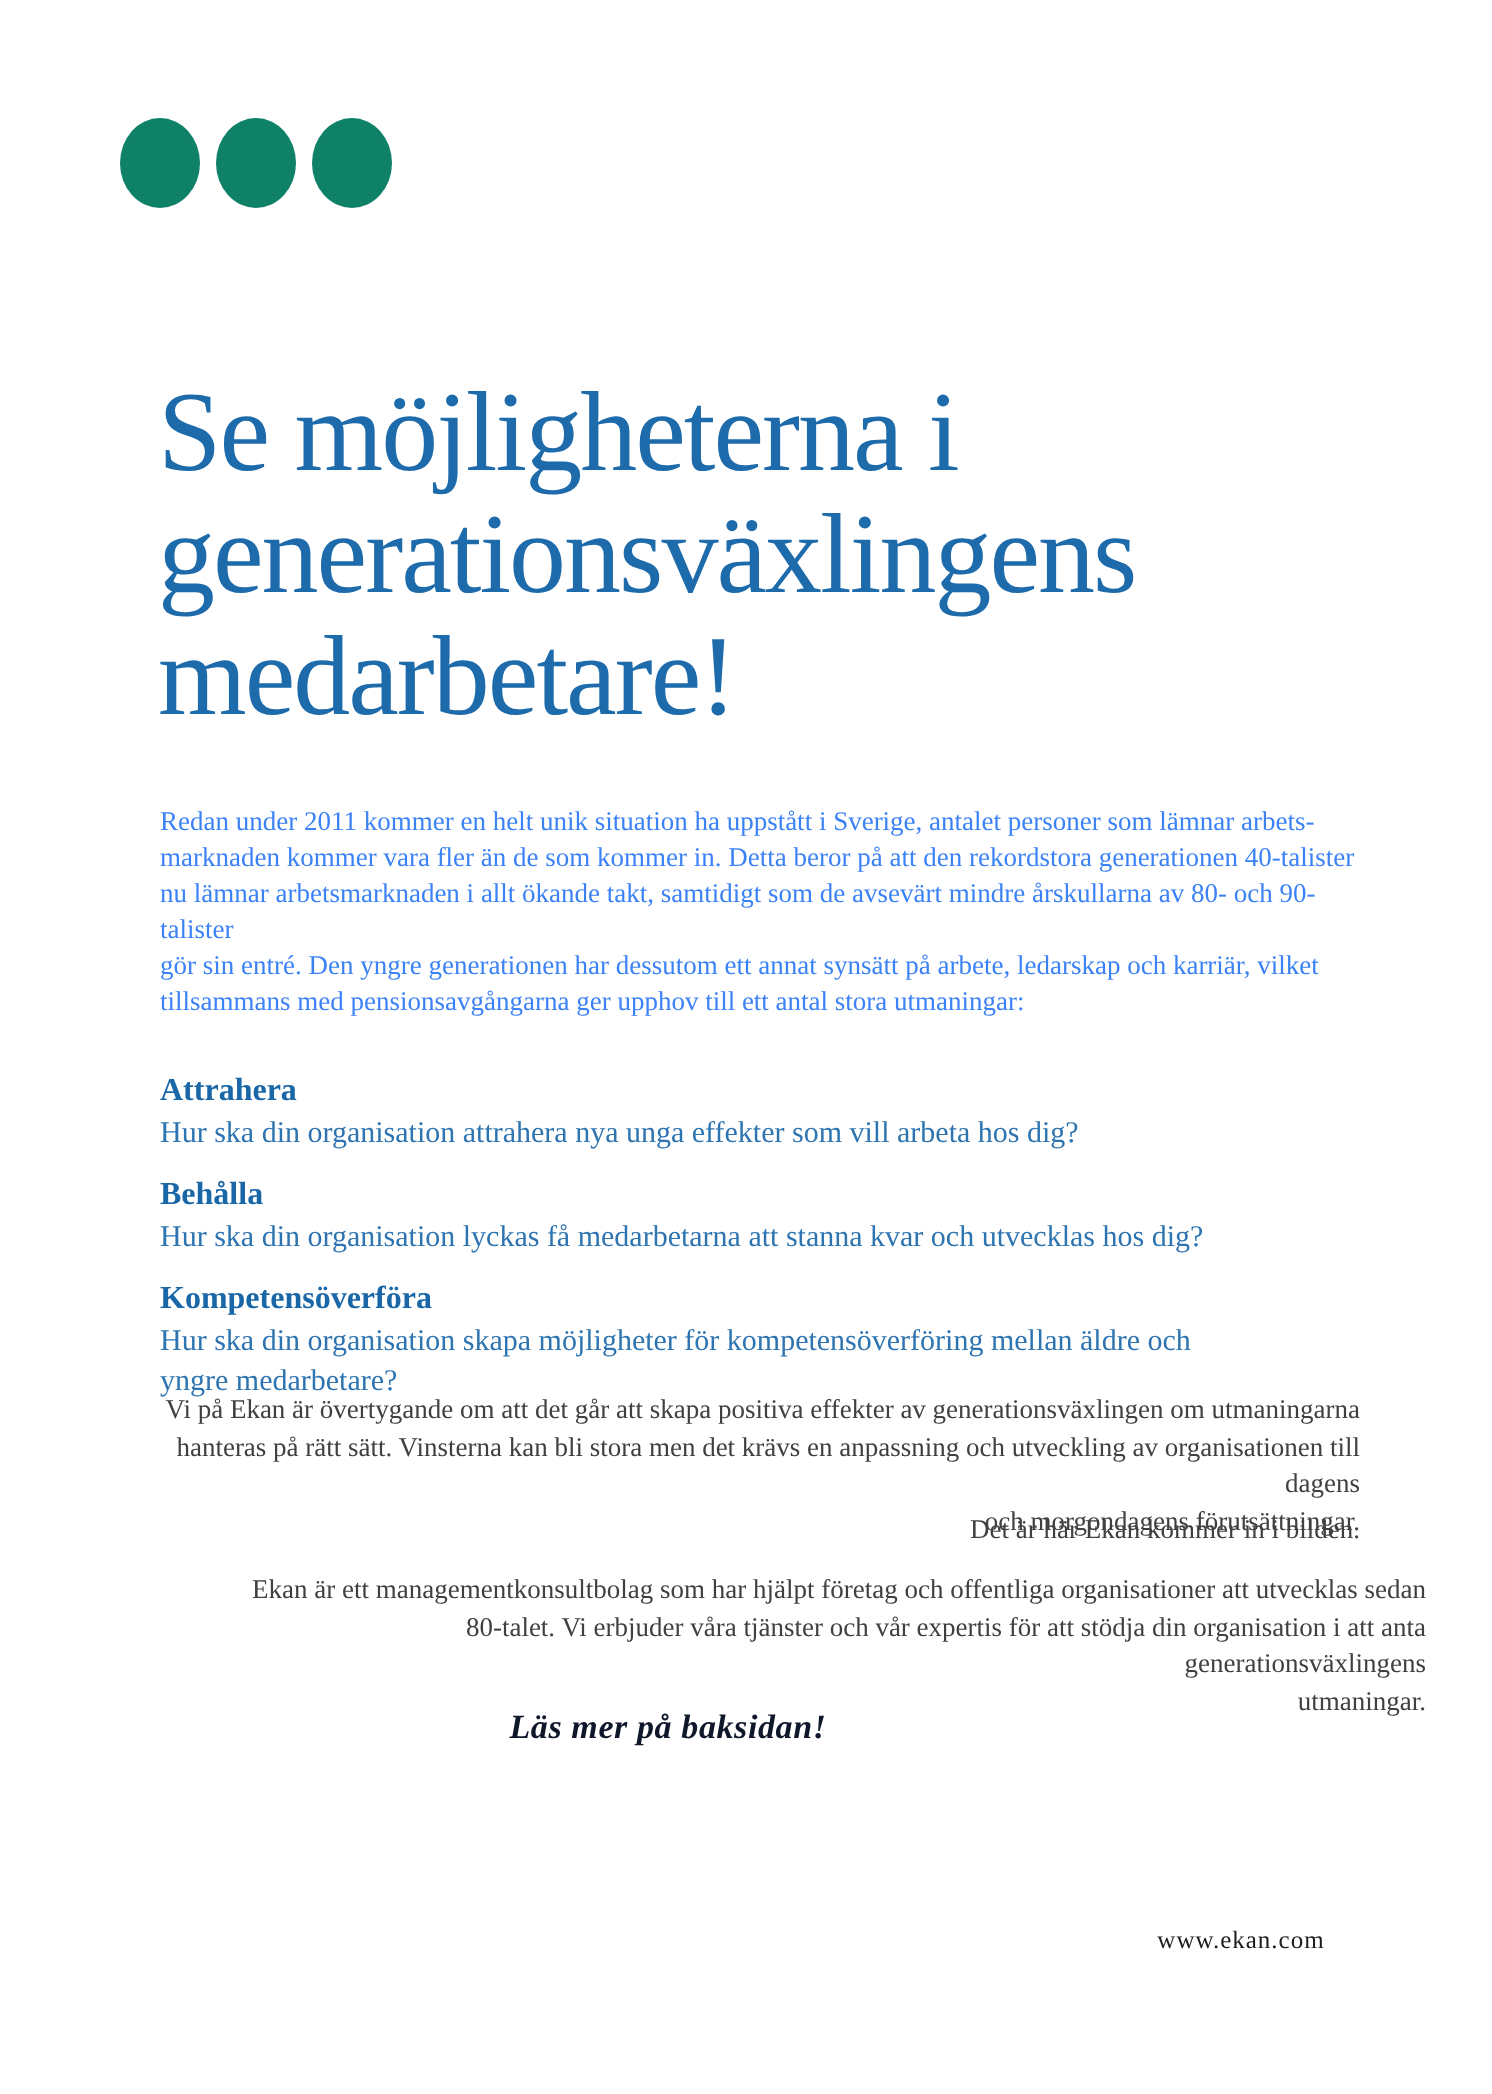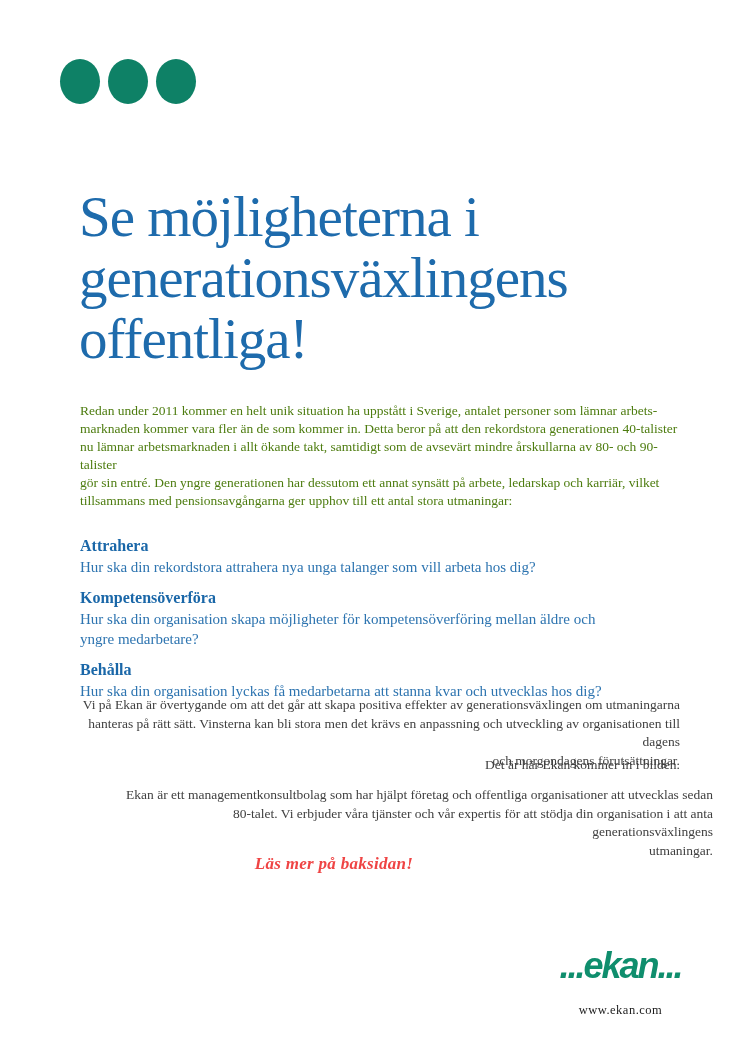--- a/index.html
+++ b/index.html
@@ -42,21 +42,21 @@
     color: #1e6bac;
   }
 
   
   .intro {
     position: absolute;
     left: 80px; top: 402px;
     width: 600px;
     font-size: 13.5px;
     line-height: 18px;
-    color: #4d7c0f;
+    color: #3b82f6;
   }
 
   
   .challenges {
     position: absolute;
     left: 80px; top: 513px;
     width: 600px;
     margin-top: 24px;
   }
   .challenge { margin-bottom: 12px; }
@@ -88,21 +88,21 @@
 
   
   .cta {
     position: absolute;
     left: 0; right: 78px;
     top: 854px;
     text-align: center;
     font-size: 17px;
     font-weight: bold;
     font-style: italic;
-    color: #ef4444;
+    color: #0f172a;
     letter-spacing: 0.3px;
   }
 
   
   .logo-block {
     position: absolute;
     left: 548px; top: 946px;
     width: 145px;
     text-align: center;
   }
@@ -129,52 +129,51 @@
 <div class="page">
 
   <div class="brand-dots">
     <span class="dot"></span>
     <span class="dot"></span>
     <span class="dot"></span>
   </div>
 
   <h1 class="headline ml">Se möjligheterna i
 generationsväxlingens
-offentliga!</h1>
+medarbetare!</h1>
 
   <p class="intro ml">Redan under 2011 kommer en helt unik situation ha uppstått i Sverige, antalet personer som lämnar arbets-
 marknaden kommer vara fler än de som kommer in. Detta beror på att den rekordstora generationen 40-talister
 nu lämnar arbetsmarknaden i allt ökande takt, samtidigt som de avsevärt mindre årskullarna av 80- och 90-talister
 gör sin entré. Den yngre generationen har dessutom ett annat synsätt på arbete, ledarskap och karriär, vilket
 tillsammans med pensionsavgångarna ger upphov till ett antal stora utmaningar:</p>
 
   <div class="challenges">
     <div class="challenge">
       <div class="challenge-title">Attrahera</div>
-      <div class="challenge-question ml">Hur ska din rekordstora attrahera nya unga talanger som vill arbeta hos dig?</div>
+      <div class="challenge-question ml">Hur ska din organisation attrahera nya unga effekter som vill arbeta hos dig?</div>
+    </div>
+    <div class="challenge">
+      <div class="challenge-title">Behålla</div>
+      <div class="challenge-question ml">Hur ska din organisation lyckas få medarbetarna att stanna kvar och utvecklas hos dig?</div>
     </div>
     <div class="challenge">
       <div class="challenge-title">Kompetensöverföra</div>
       <div class="challenge-question ml">Hur ska din organisation skapa möjligheter för kompetensöverföring mellan äldre och
 yngre medarbetare?</div>
-    </div>
-    <div class="challenge">
-      <div class="challenge-title">Behålla</div>
-      <div class="challenge-question ml">Hur ska din organisation lyckas få medarbetarna att stanna kvar och utvecklas hos dig?</div>
     </div>
   </div>
 
   <p class="body-par p1 ml">Vi på Ekan är övertygande om att det går att skapa positiva effekter av generationsväxlingen om utmaningarna
 hanteras på rätt sätt. Vinsterna kan bli stora men det krävs en anpassning och utveckling av organisationen till dagens
 och morgondagens förutsättningar.</p>
   <p class="body-par p2 ml">Det är här Ekan kommer in i bilden.</p>
   <p class="body-par p3 ml">Ekan är ett managementkonsultbolag som har hjälpt företag och offentliga organisationer att utvecklas sedan
 80-talet. Vi erbjuder våra tjänster och vår expertis för att stödja din organisation i att anta generationsväxlingens
 utmaningar.</p>
 
   <p class="cta">Läs mer på baksidan!</p>
 
   <div class="logo-block">
-    <div class="logo-wordmark">...ekan...</div>
     <div class="logo-url">www.ekan.com</div>
   </div>
 
 </div>
 
 </body></html>

